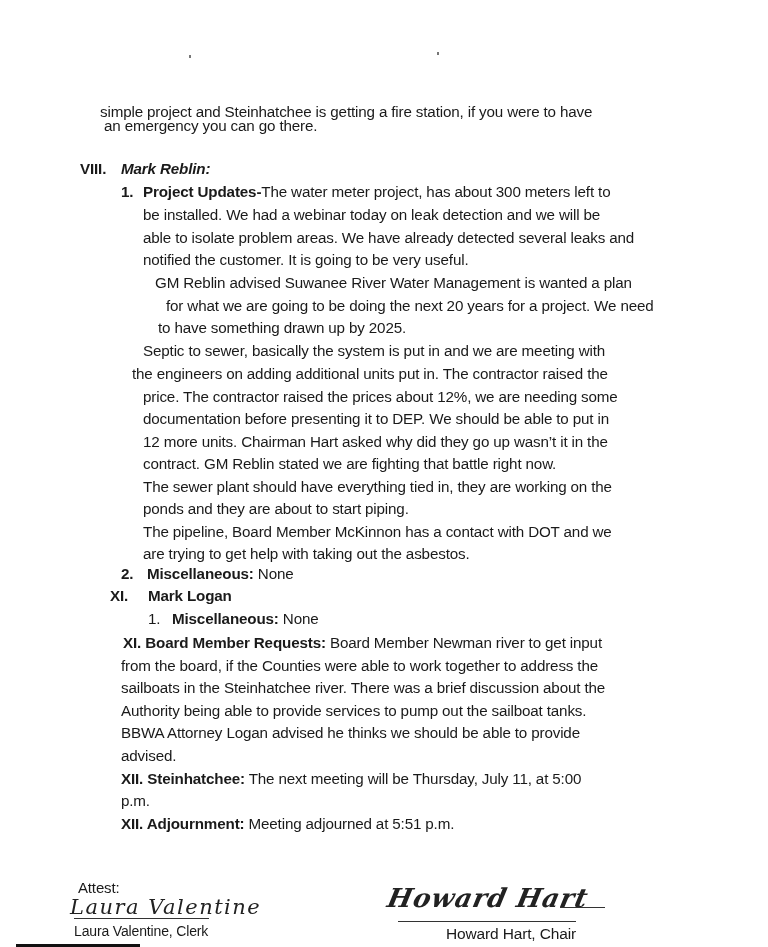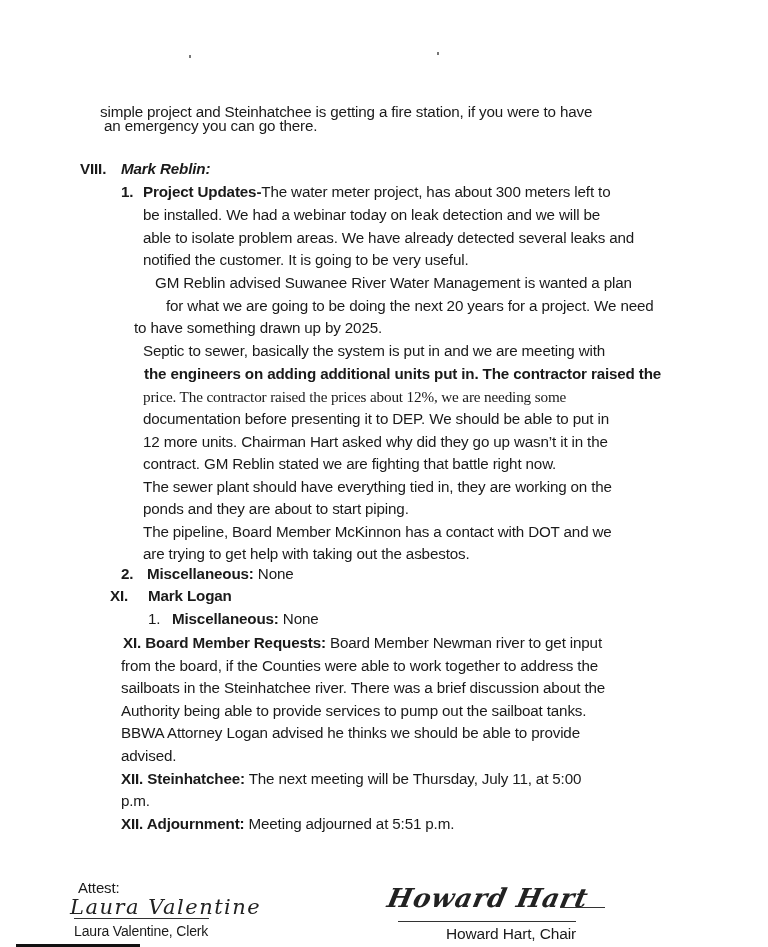--- a/index.html
+++ b/index.html
@@ -50,24 +50,24 @@
 <div class="line b" style="left:121px; top:158px;font-style:italic;">Mark Reblin:</div>
 
 <div class="line b" style="left:121px; top:181px;">1.</div>
 <div class="line" style="left:143px; top:181px;"><span class="b">Project Updates-</span><span>The water meter project, has about 300 meters left to</span></div>
 
 <div class="line" style="left:143px; top:204px;">be installed. We had a webinar today on leak detection and we will be</div>
 <div class="line" style="left:143px; top:227px;">able to isolate problem areas. We have already detected several leaks and</div>
 <div class="line" style="left:143px; top:249px;">notified the customer. It is going to be very useful.</div>
 <div class="line" style="left:143px; top:272px;margin-left:12px;">GM Reblin advised Suwanee River Water Management is wanted a plan</div>
 <div class="line" style="left:143px; top:295px;margin-left:23px;">for what we are going to be doing the next 20 years for a project. We need</div>
-<div class="line" style="left:134px; top:317px;text-align:right;">to have something drawn up by 2025.</div>
+<div class="line" style="left:158px; top:317px;text-align:right;">to have something drawn up by 2025.</div>
 <div class="line" style="left:143px; top:340px;">Septic to sewer, basically the system is put in and we are meeting with</div>
-<div class="line" style="left:144px; top:363px;font-weight:bold;">the engineers on adding additional units put in. The contractor raised the</div>
-<div class="line" style="left:143px; top:386px;font-family:Liberation Serif, serif;">price. The contractor raised the prices about 12%, we are needing some</div>
+<div class="line" style="left:132px; top:363px;">the engineers on adding additional units put in. The contractor raised the</div>
+<div class="line" style="left:143px; top:386px;">price. The contractor raised the prices about 12%, we are needing some</div>
 <div class="line" style="left:143px; top:408px;">documentation before presenting it to DEP. We should be able to put in</div>
 <div class="line" style="left:143px; top:431px;">12 more units. Chairman Hart asked why did they go up wasn’t it in the</div>
 <div class="line" style="left:143px; top:453px;">contract. GM Reblin stated we are fighting that battle right now.</div>
 <div class="line" style="left:143px; top:476px;">The sewer plant should have everything tied in, they are working on the</div>
 <div class="line" style="left:143px; top:498px;">ponds and they are about to start piping.</div>
 <div class="line" style="left:143px; top:521px;">The pipeline, Board Member McKinnon has a contact with DOT and we</div>
 <div class="line" style="left:143px; top:543px;">are trying to get help with taking out the asbestos.</div>
 
 <div class="line b" style="left:121px; top:563px;">2.</div>
 <div class="line" style="left:147px; top:563px;"><span class="b">Miscellaneous:</span><span> None</span></div>

